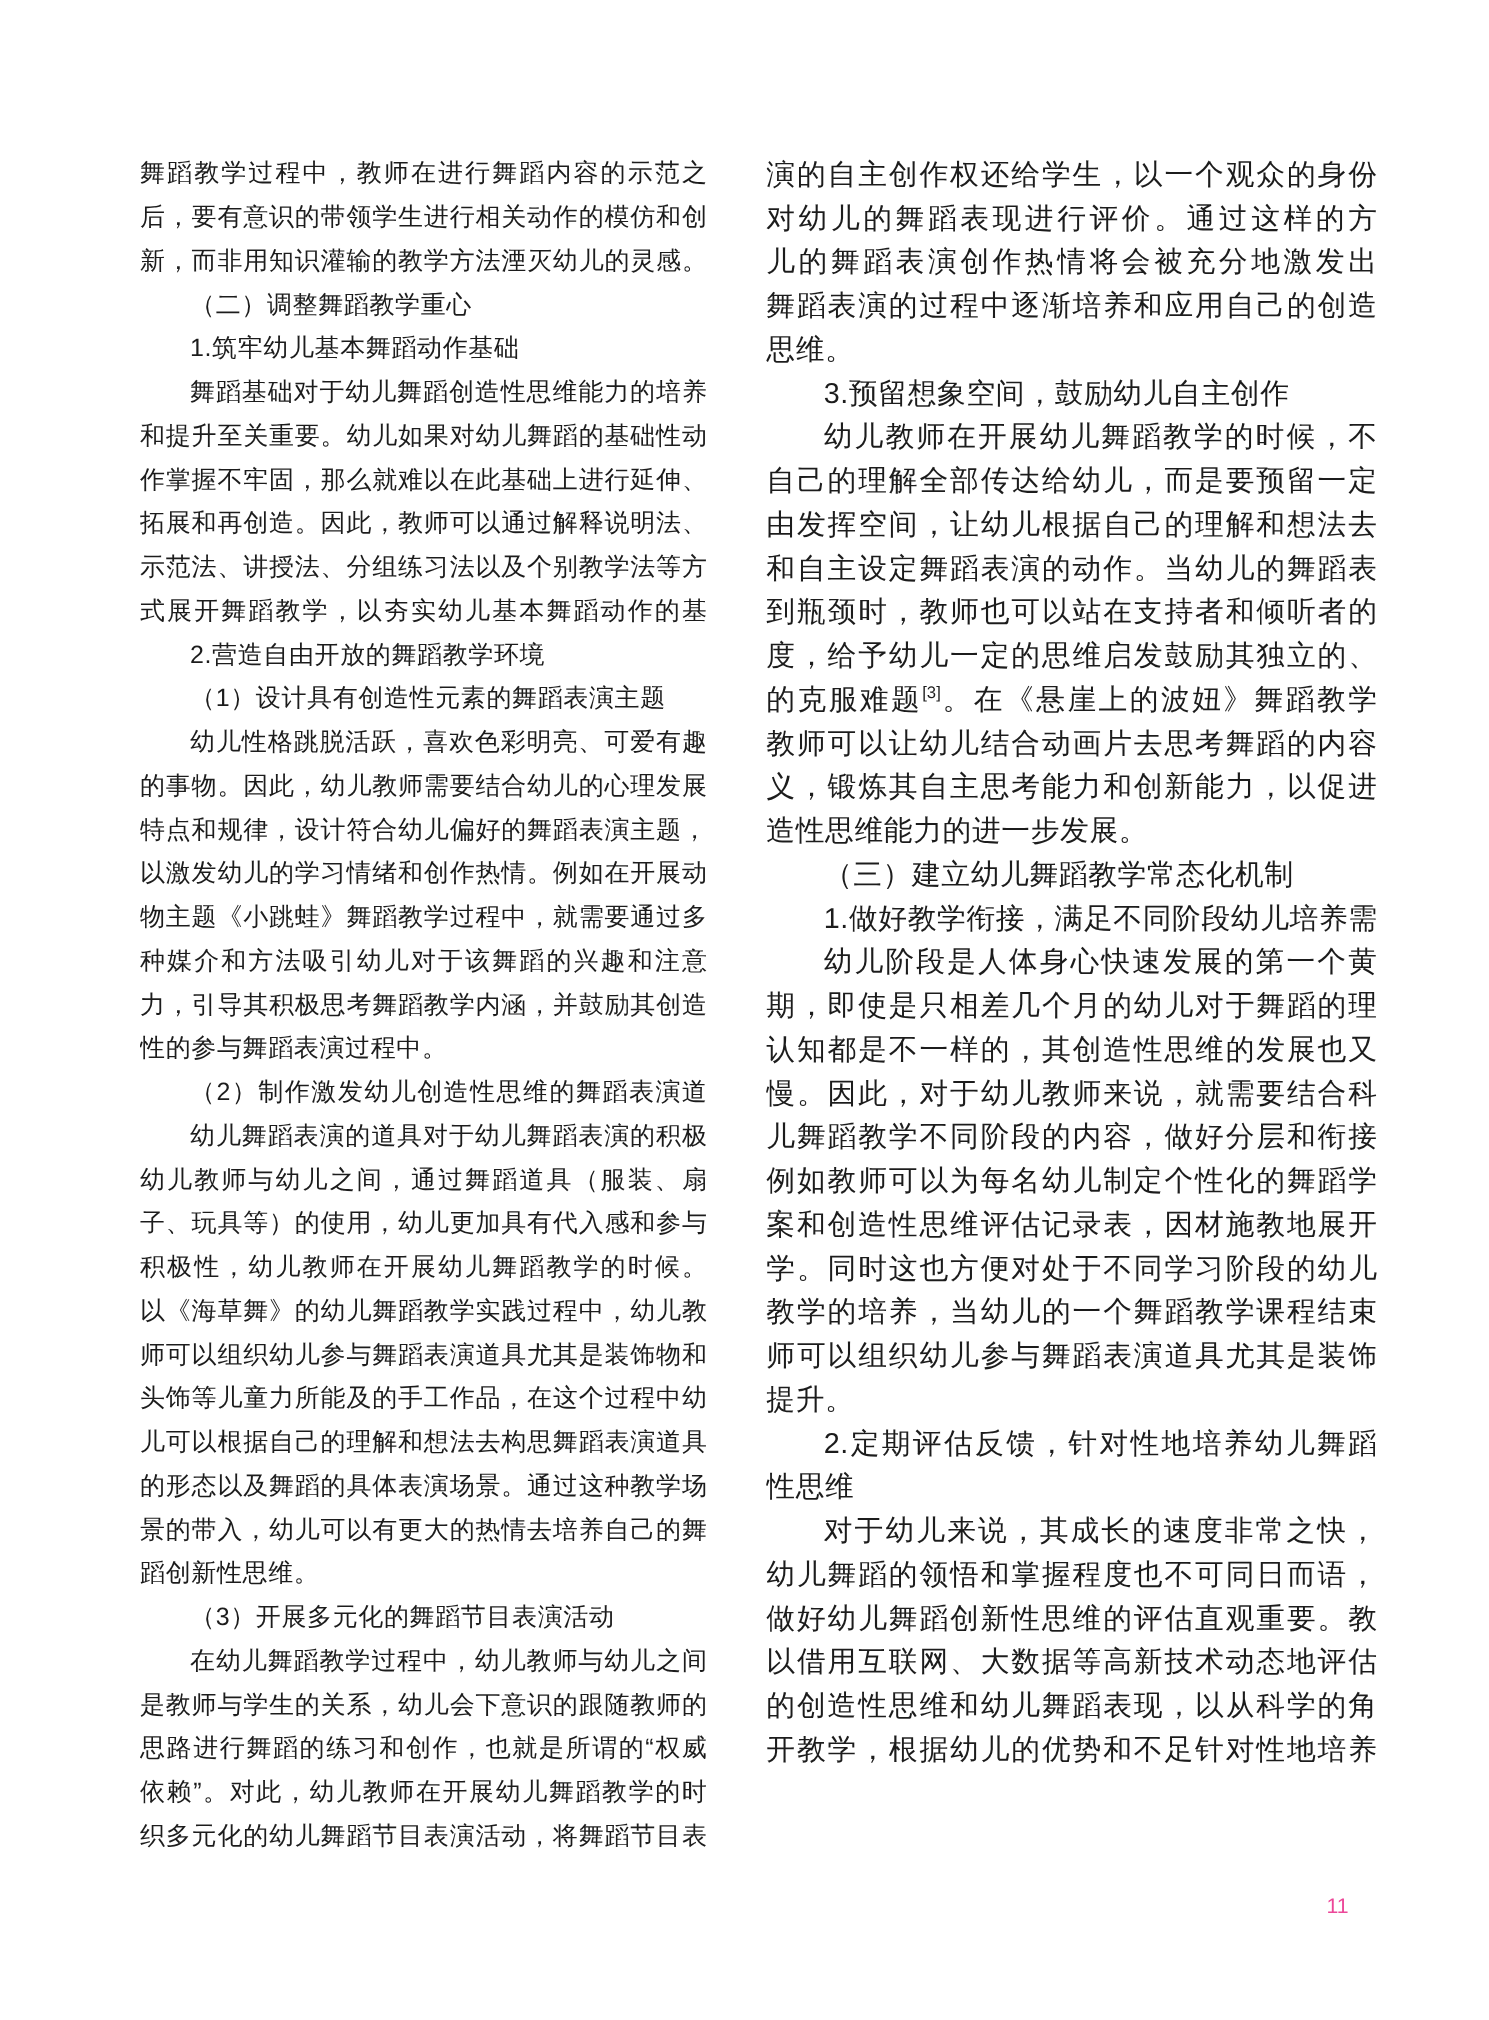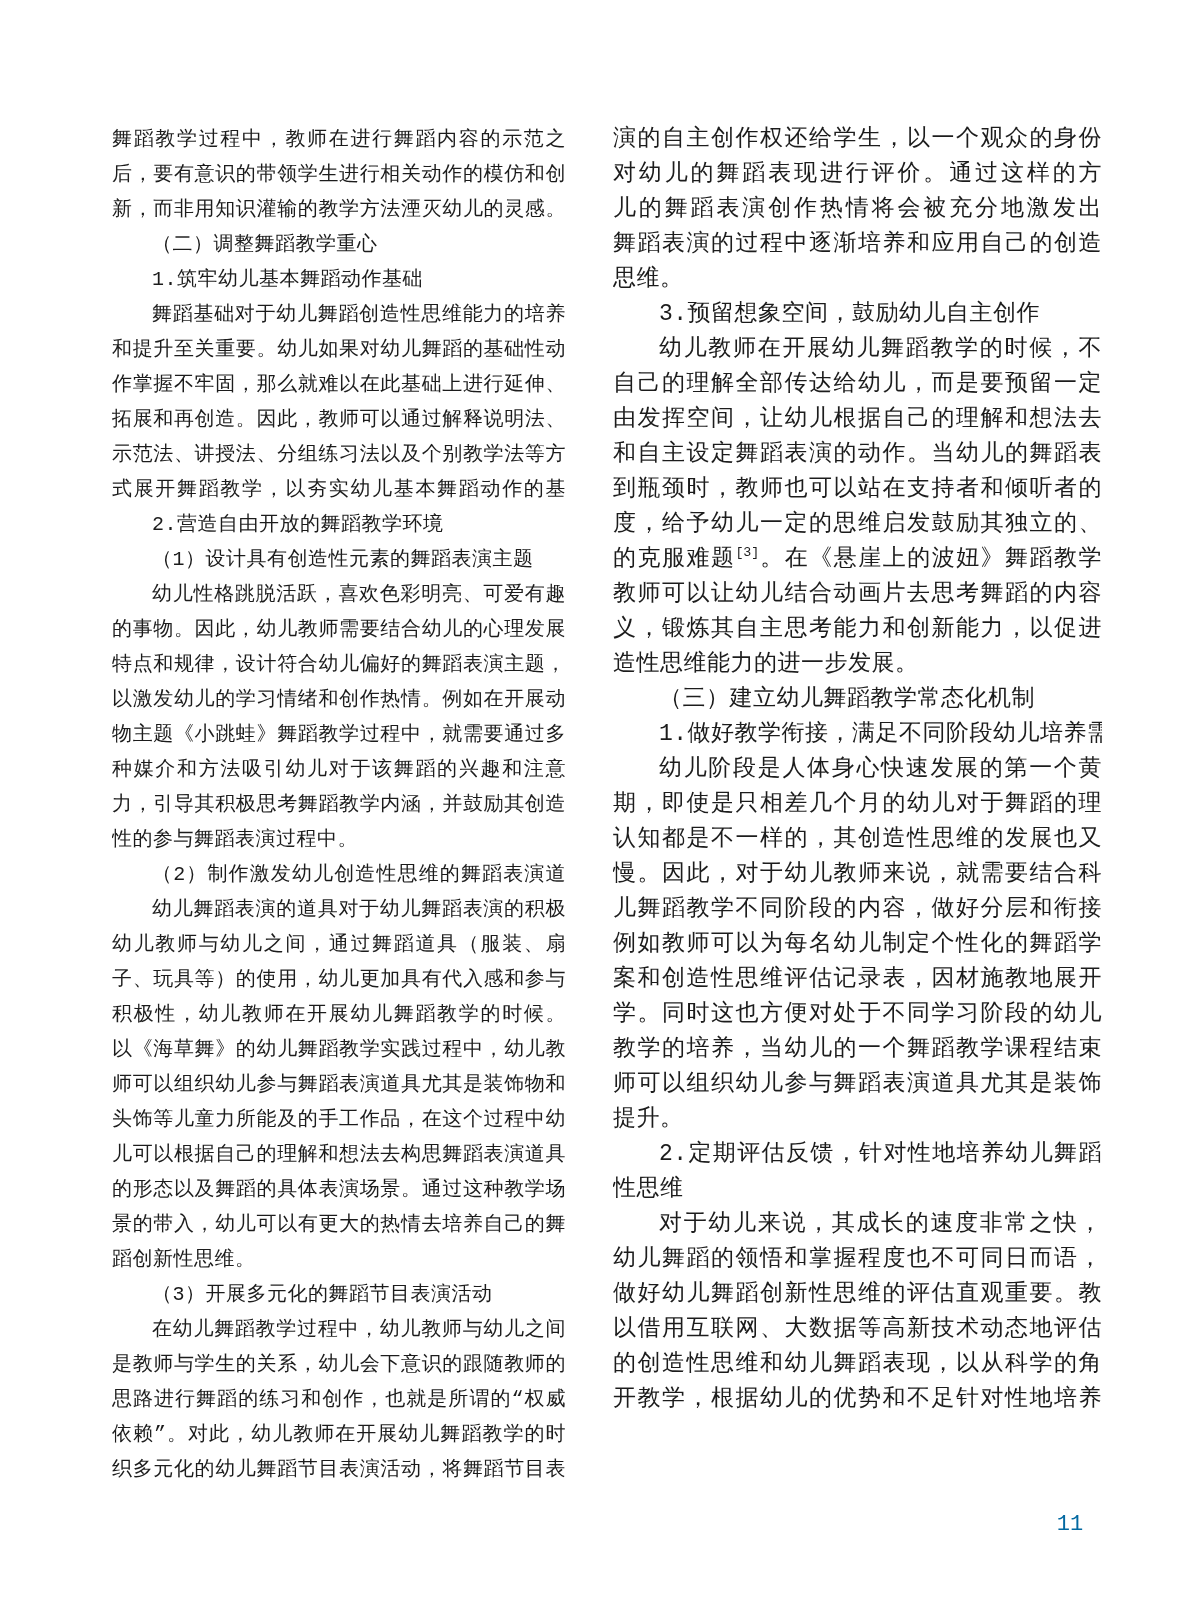--- a/index.html
+++ b/index.html
@@ -5,21 +5,21 @@
   html, body {
     margin: 0;
     padding: 0;
     background: #ffffff;
   }
   .page {
     position: relative;
     width: 1191px;
     height: 1596px;
     background: #ffffff;
-    font-family: Liberation Mono, monospace;
+    font-family: Liberation Sans, sans-serif;
     color: #1c1c1c;
     overflow: hidden;
   }
   .col {
     position: absolute;
     top: 122px;
   }
   .col-left {
     left: 112px;
     width: 454px;
@@ -50,24 +50,24 @@
     font-size: 0.58em;
     vertical-align: super;
     line-height: 0;
     letter-spacing: 0;
   }
   .page-number {
     position: absolute;
     left: 1040px;
     top: 1510px;
     width: 60px;
-    font-size: 22px;
+    font-size: 17px;
     line-height: 30px;
     text-align: center;
-    color: #0369a1;
+    color: #ec4899;
   }
 </style>
 </head>
 <body>
 
 <div class="page">
   <div class="col col-left">
       <div class="line j">舞蹈教学过程中，教师在进行舞蹈内容的示范之</div>
       <div class="line j">后，要有意识的带领学生进行相关动作的模仿和创</div>
       <div class="line j">新，而非用知识灌输的教学方法湮灭幼儿的灵感。</div>

